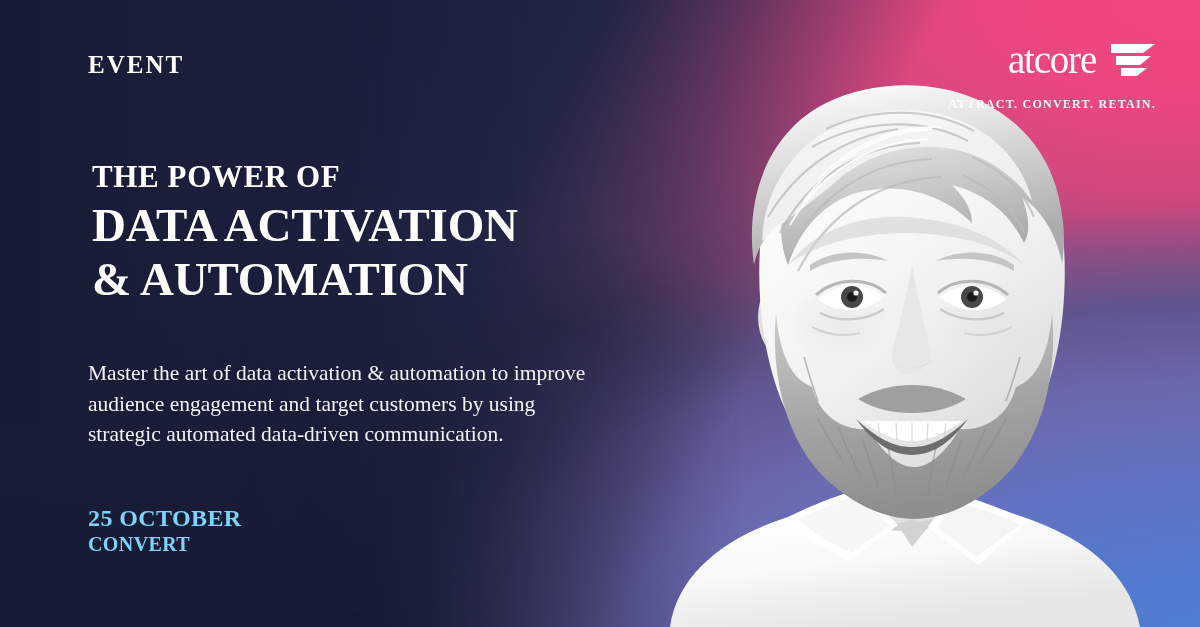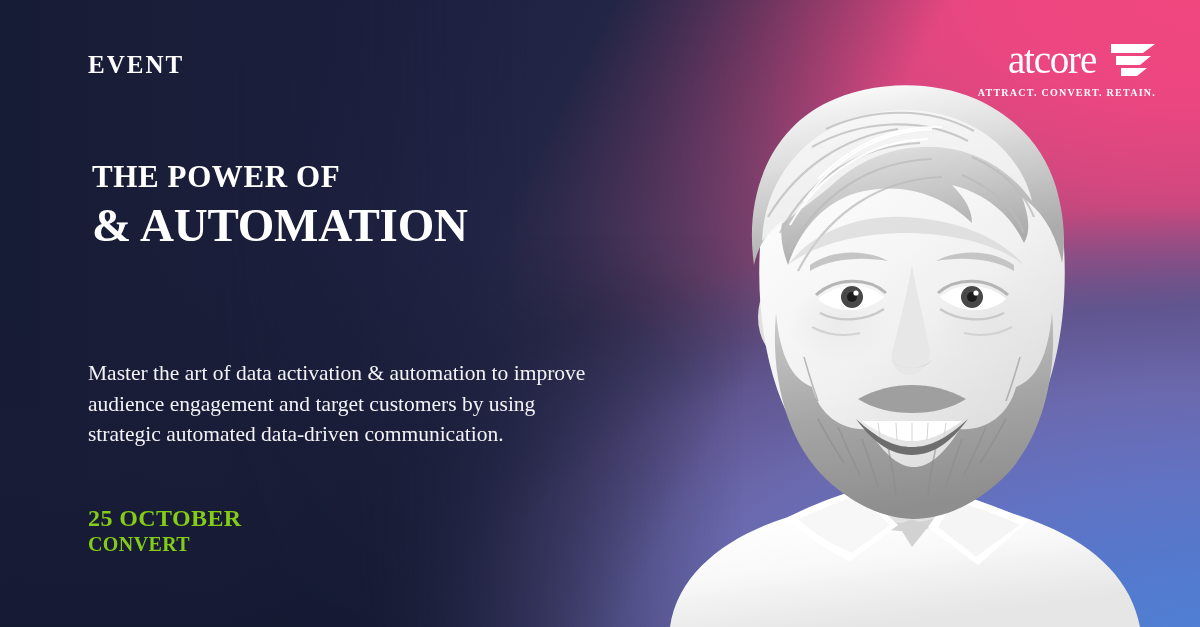--- a/index.html
+++ b/index.html
@@ -129,21 +129,21 @@
     font-size: 21.5px;
     font-weight: 400;
     line-height: 1.43;
     color: #f3f3f7;
   }
 
   .when-block {
     position: absolute;
     left: 88px;
     top: 504px;
-    color: #84cc16;
+    color: #7dd3fc;
   }
   .when-date {
     font-size: 24px;
     font-weight: 700;
     letter-spacing: 0.4px;
     line-height: 1.18;
   }
   .when-place {
     font-size: 20px;
     font-weight: 700;
@@ -168,22 +168,22 @@
   }
   .logo-word {
     font-size: 39px;
     font-weight: 400;
     letter-spacing: -1.2px;
     line-height: 0.86;
     color: #ffffff;
   }
   .logo-wing { display: block; margin-bottom: 3px; }
   .logo-tag {
-    margin-top: 4px;
-    font-size: 10px;
+    margin-top: 14px;
+    font-size: 12px;
     font-weight: 700;
     letter-spacing: 1.25px;
     color: #ffffff;
     white-space: nowrap;
   }
 </style>
 </head>
 <body>
 
 <div class="banner">
@@ -338,20 +338,21 @@
                C 386 218 342 206 294 206 C 246 206 202 218 176 238 Z" fill="#cfcfcf" opacity="0.6"></path>
     </svg>
   </div>
 
   <div class="content">
 
     <div class="eyebrow">EVENT</div>
 
     <div class="headline-block">
       <p class="head-small">THE POWER OF</p>
+      <p class="head-big">DATA ACTIVATION</p>
       <p class="head-big">&amp; AUTOMATION</p>
     </div>
 
     <div class="blurb">Master the art of data activation &amp; automation to improve audience engagement and target customers by using strategic automated data-driven communication.</div>
 
     <div class="when-block">
       <div class="when-date">25 OCTOBER</div>
       <div class="when-place">CONVERT</div>
     </div>
 

